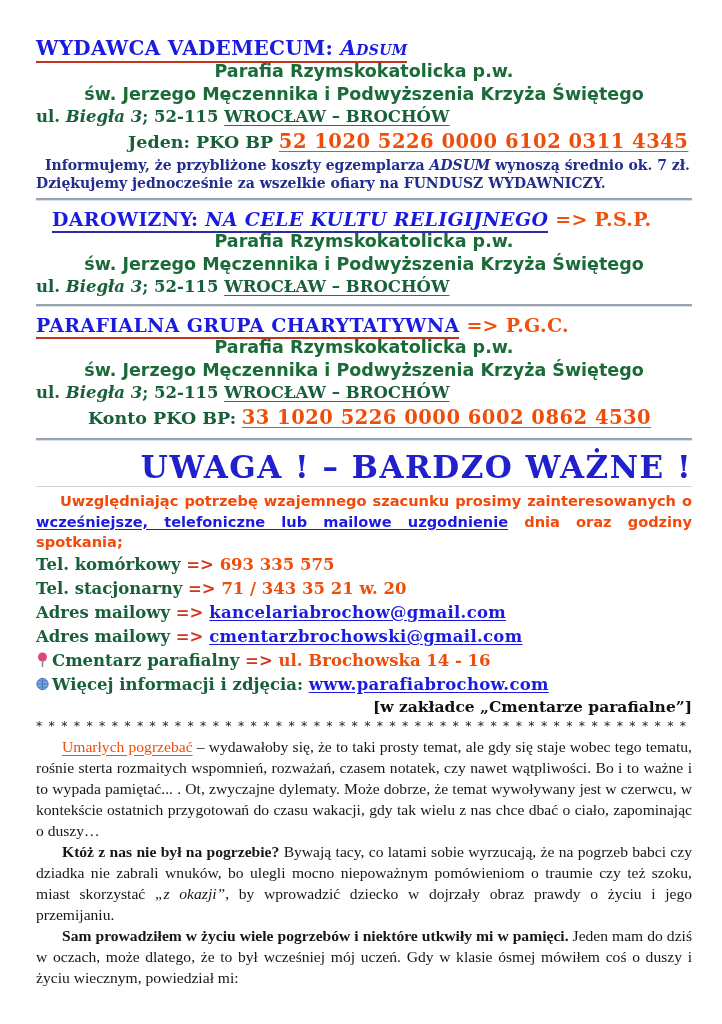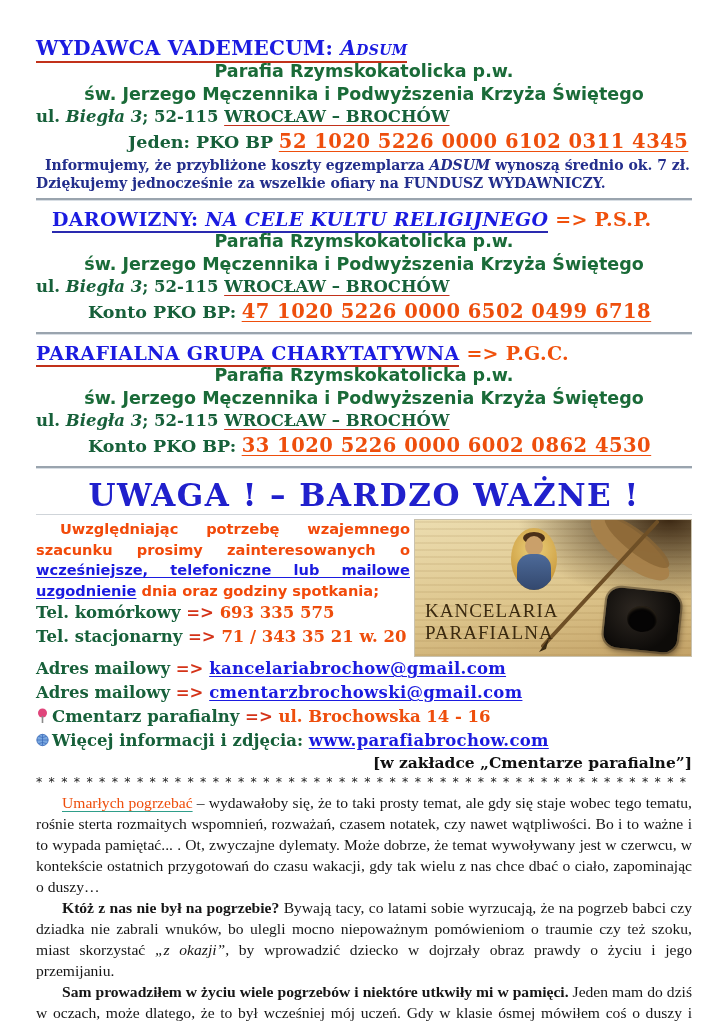--- a/index.html
+++ b/index.html
@@ -17,21 +17,21 @@
   .addr { font-family:"DejaVu Serif", serif; font-weight:bold; color:#17603a; font-size:16.5px; line-height:22px; }
   .addr .street { font-style:italic; }
   .addr .city { text-decoration:underline; text-decoration-color:#c2311a; text-underline-offset:3px; }
   .konto-row { font-family:"DejaVu Serif", serif; font-weight:bold; line-height:27px; }
   .konto-label { color:#17603a; font-size:17.5px; }
   .konto-number { color:#ee4e0c; font-size:19.5px; text-decoration:underline; text-underline-offset:3px; letter-spacing:.5px; }
   .info-line { font-family:"DejaVu Serif", serif; font-weight:bold; color:#232e8c; font-size:14px; line-height:18px; }
   .hline { border:0; border-top:2px solid #9aa4ae; border-bottom:1px solid #d8dee4; margin:6px 0 7px 0; }
 
   
-  .uwaga-title { text-align:center; font-family:"DejaVu Serif", serif; font-weight:bold; color:#2020cc;
+  .uwaga-title { text-align:right; font-family:"DejaVu Serif", serif; font-weight:bold; color:#2020cc;
                  font-size:31px; letter-spacing:1.5px; line-height:38px; border-bottom:1px solid #cfd4d9; margin-top:2px; }
   .two-col { display:flex; gap:4px; margin-top:4px; }
   .col-left { flex:1 1 auto; }
   .uwaga-para { font-family:"DejaVu Sans", sans-serif; font-weight:bold; font-size:14.6px; line-height:20.5px;
                 text-align:justify; text-indent:24px; }
   .uw-orange { color:#f24a0a; }
   .uw-blue { color:#1b1be0; text-decoration:underline; text-underline-offset:2px; }
   .tel-header { font-family:"DejaVu Serif", serif; font-weight:bold; color:#1b1be0; font-size:18px; line-height:23px;
                 text-align:center; }
   .tel-header span { border-bottom:2px solid #8c1f1f; padding-bottom:1px; }
@@ -107,24 +107,20 @@
     <div class="h-slab">
       <span class="h-underline-nav"><span>DAROWIZNY:</span>
       <span class="it">NA CELE KULTU RELIGIJNEGO</span></span>
       <span class="abbr-orange"><span>=&gt;</span> <span>P.S.P.</span></span>
     </div>
     <div class="green-sans parish-line">Parafia Rzymskokatolicka p.w.</div>
     <div class="green-sans parish-line">św. Jerzego Męczennika i Podwyższenia Krzyża Świętego</div>
     <div class="addr">
       <span>ul. </span><span class="street">Biegła 3</span><span>; 52-115 </span><span class="city">WROCŁAW – BROCHÓW</span>
     </div>
-    <div class="konto-row" style="padding-left:52px;">
-      <span class="konto-label">Konto PKO BP:</span>
-      <span class="konto-number">47 1020 5226 0000 6502 0499 6718</span>
-    </div>
   </div>
 
   <hr class="hline">
 
   <div>
     <div class="h-slab">
       <span class="h-underline"><span>PARAFIALNA GRUPA CHARYTATYWNA</span></span>
       <span class="abbr-orange"><span>=&gt;</span> <span>P.G.C.</span></span>
     </div>
     <div class="green-sans parish-line">Parafia Rzymskokatolicka p.w.</div>
@@ -152,40 +148,20 @@
         <span class="ar">=&gt;</span>
         <span class="cv">693 335 575</span>
       </div>
       <div class="contact-row">
         <span class="cl">Tel. stacjonarny</span>
         <span class="ar">=&gt;</span>
         <span class="cv">71 / 343 35 21 w. 20</span>
       </div>
     </div>
 
-    <div class="kanc-img">
-      <svg class="quill-svg" width="278" height="138" viewBox="0 0 278 138">
-        <ellipse cx="215" cy="28" rx="48" ry="17" transform="rotate(38 215 28)" fill="#a8814a" opacity="0.95"></ellipse>
-        <ellipse cx="222" cy="22" rx="40" ry="11" transform="rotate(38 222 22)" fill="#8a6535" opacity="0.8"></ellipse>
-        <path d="M242 2 L128 126" stroke="#6e4f26" stroke-width="4" stroke-linecap="round"></path>
-        <path d="M134 118 L124 132 L131 129 Z" fill="#3a2a12"></path>
-      </svg>
-      <div class="christ-oval">
-        <div class="hair"></div>
-          <div class="head"></div>
-          <div class="robe"></div>
-      </div>
-      <div class="inkwell">
-          <div class="hole"></div>
-        </div>
-      <div class="kanc-caption">
-        <div>KANCELARIA</div>
-        <div>PARAFIALNA</div>
-      </div>
-    </div>
   </div>
 
   <div class="contact-row">
     <span class="cl">Adres mailowy</span>
     <span class="ar">=&gt;</span>
     <span class="cv-link">kancelariabrochow@gmail.com</span>
   </div>
   <div class="contact-row">
     <span class="cl">Adres mailowy</span>
     <span class="ar">=&gt;</span>

